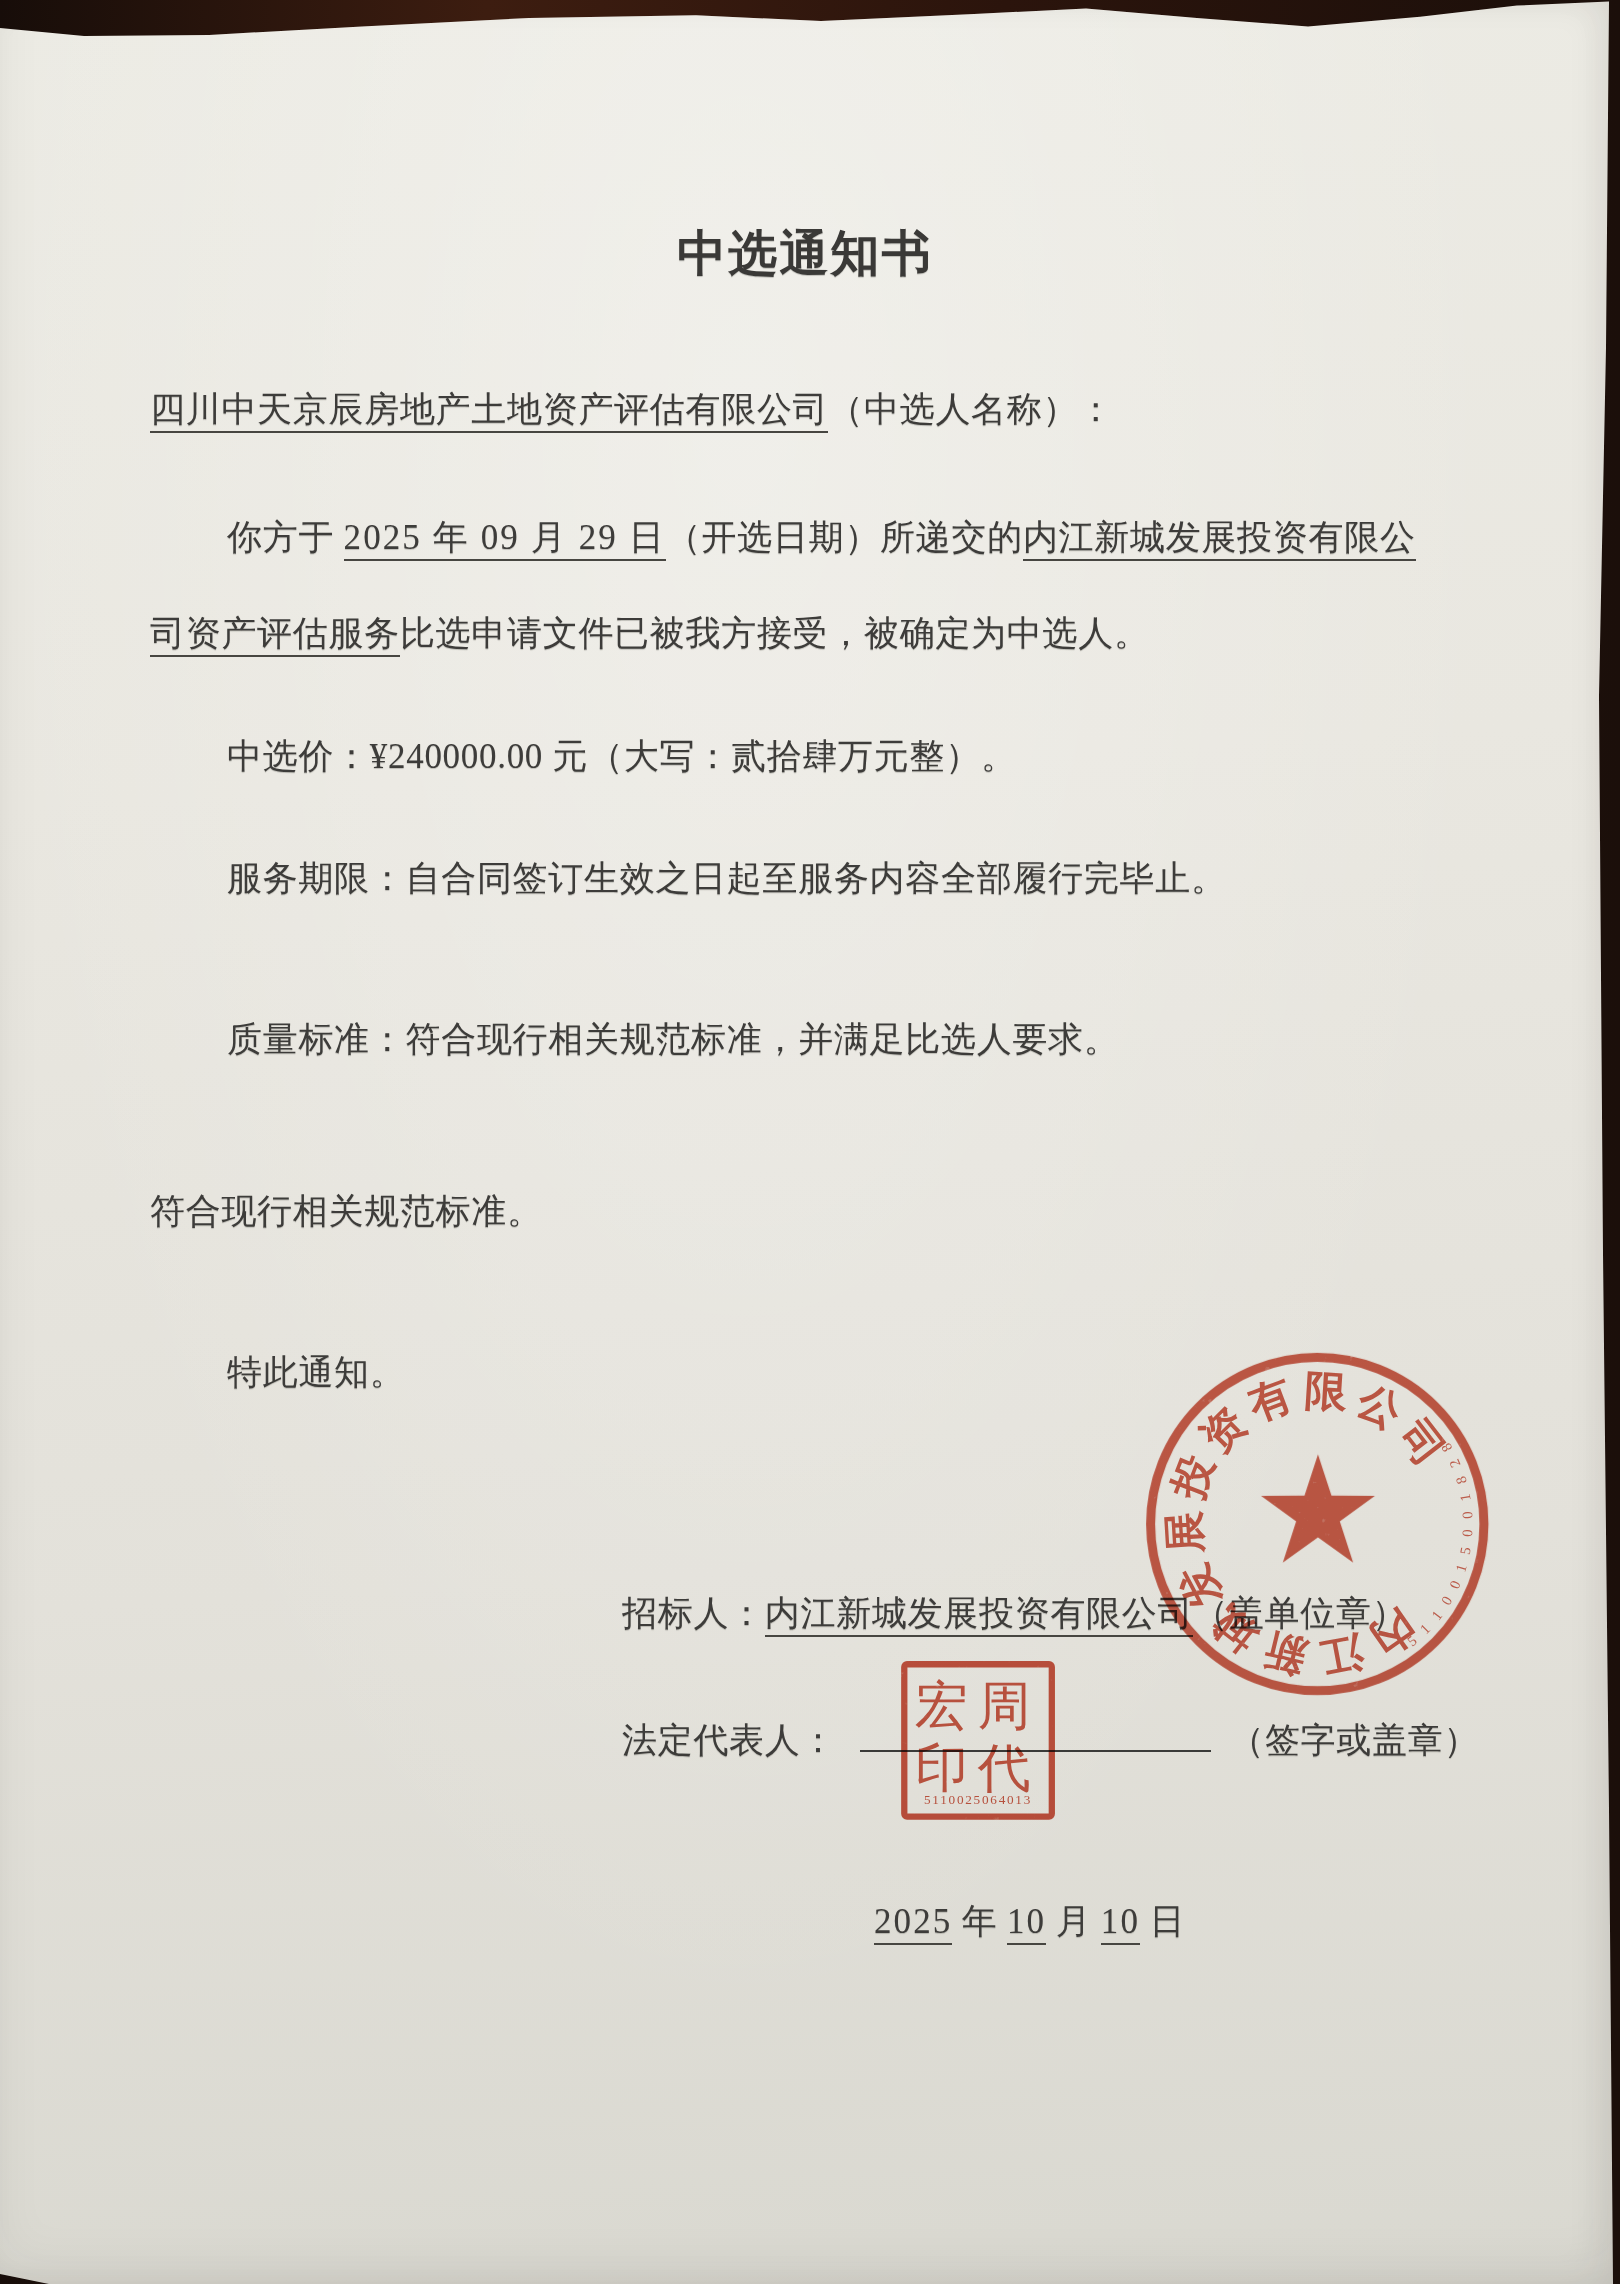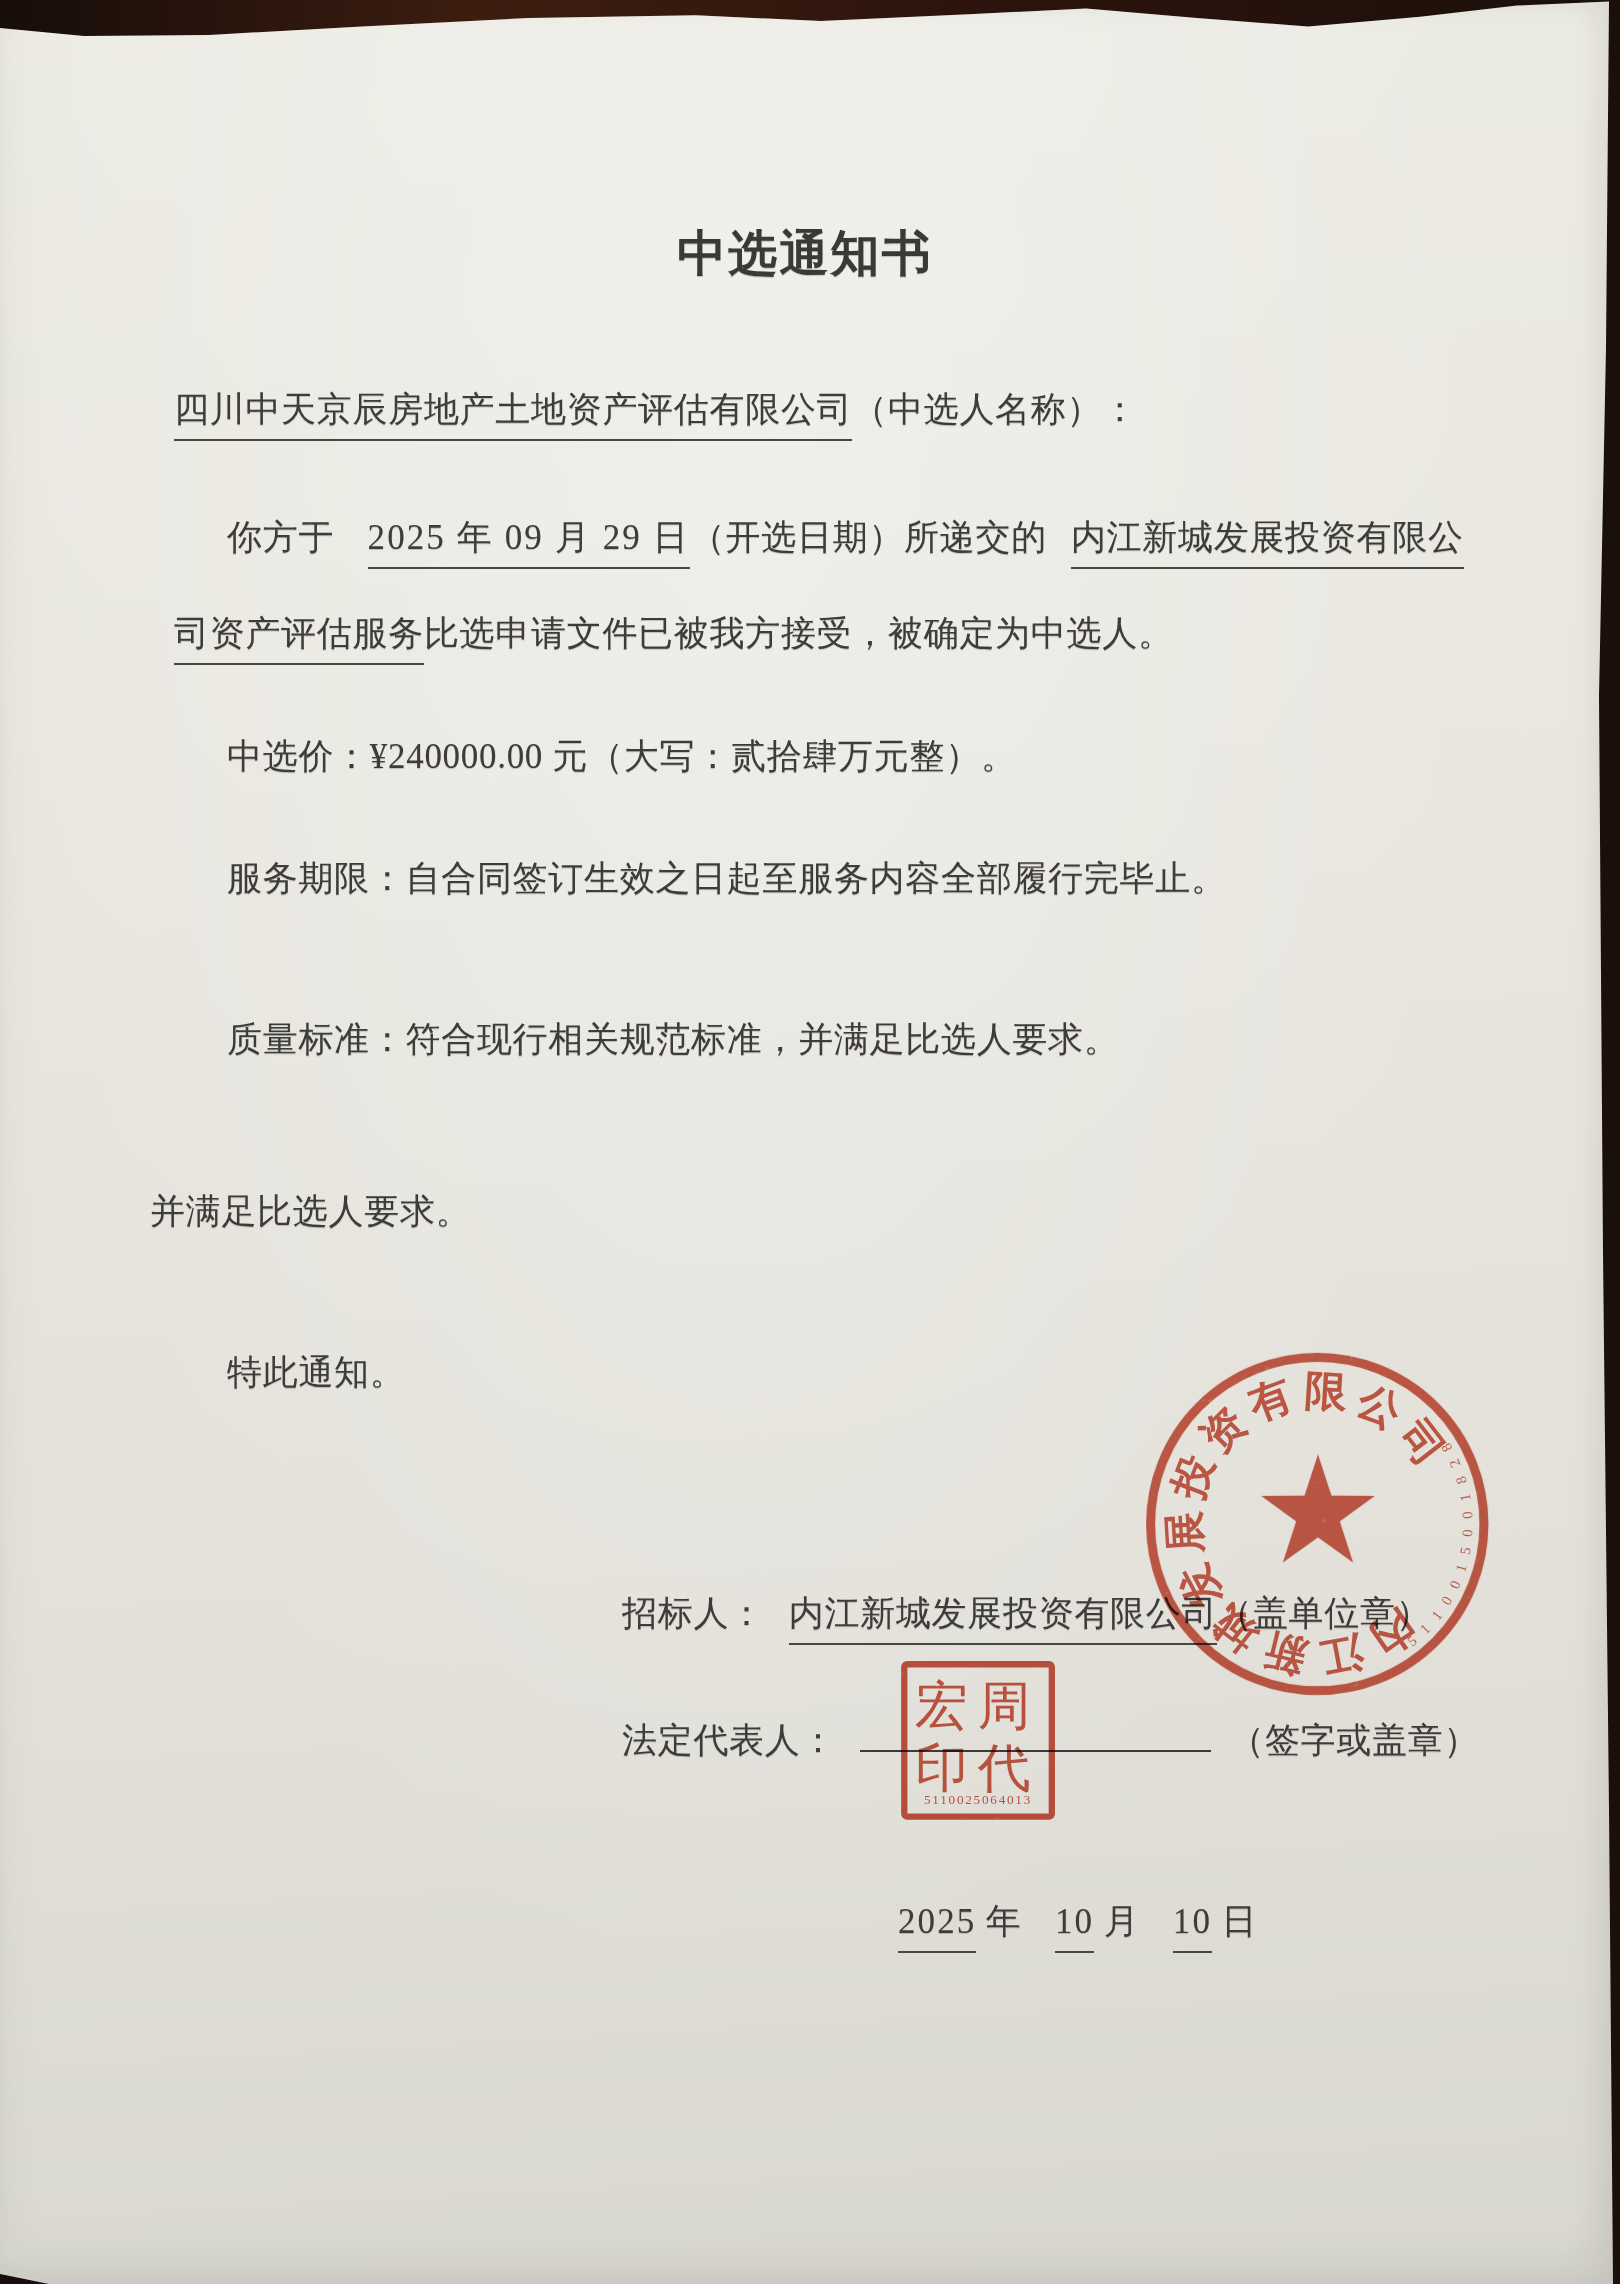--- a/index.html
+++ b/index.html
@@ -14,21 +14,21 @@
            821px 21px,974px 14px,1086px 8.4px,1197px 18px,1308px 26.4px,1420px 16.7px,1517px 5.6px,
            1609px 1.4px,1606px 348px,1599px 696px,1603px 1253px,1609px 1809px,1613px 2284px,
            49px 2284px,0 2274px);
          box-shadow:inset -19.5px 0 35px rgba(40,30,20,.08), inset 0 -21px 49px rgba(40,40,30,.05);}
   .line{position:absolute;left:150px;font-size:35px;color:#3d3c3a;white-space:nowrap;
         letter-spacing:0.7px;text-shadow:0 0.7px 0.7px rgba(80,78,72,.28);}
   .indent{padding-left:77px;}
   #doc-title{position:absolute;top:221px;left:0;width:1610px;text-align:center;
         font-family:"Liberation Sans","DejaVu Sans",sans-serif;font-weight:700;
         font-size:49px;letter-spacing:2.1px;color:#3a3937;text-shadow:0 0.7px 0.7px rgba(80,78,72,.3);}
-  .u{border-bottom:2.1px solid #474641;padding-bottom:10px;margin-left:24px;}
+  .u{border-bottom:2.1px solid #474641;padding-bottom:2px;}
   .num{letter-spacing:2.1px;}
   .sigline{display:inline-block;width:351px;height:7px;border-bottom:2.8px solid #3a3a38;
         margin-left:24px;margin-right:18px;}
   #stamps{position:absolute;left:0;top:0;mix-blend-mode:multiply;opacity:.93;pointer-events:none;}
   #stamps text{font-family:"Liberation Serif","DejaVu Serif",serif;}
 </style>
 </head>
 <body>
 
 <div id="page">
@@ -47,21 +47,21 @@
   <div class="line" style="top:610px;">
     <span class="u">司资产评估服务</span><span>比选申请文件已被我方接受，被确定为中选人。</span>
   </div>
 
   <div class="line indent" style="top:733px;">中选价：¥240000.00 元（大写：贰拾肆万元整）。</div>
 
   <div class="line indent" style="top:855px;">服务期限：自合同签订生效之日起至服务内容全部履行完毕止。</div>
 
   <div class="line indent" style="top:1016px;">质量标准：符合现行相关规范标准，并满足比选人要求。</div>
 
-  <div class="line" style="top:1188px;">并满足比选人要求。</div>
+  <div class="line" style="top:1188px;">符合现行相关规范标准。</div>
 
   <div class="line indent" style="top:1302px;margin-top:47px;">特此通知。</div>
 
   <div class="line" style="top:1590px;left:622px;">
     <span>招标人：</span><span class="u">内江新城发展投资有限公司</span><span>（盖单位章）</span>
   </div>
 
   <div class="line" style="top:1717px;left:622px;">
     <span>法定代表人：</span><span class="sigline"></span><span>（签字或盖章）</span>
   </div>

